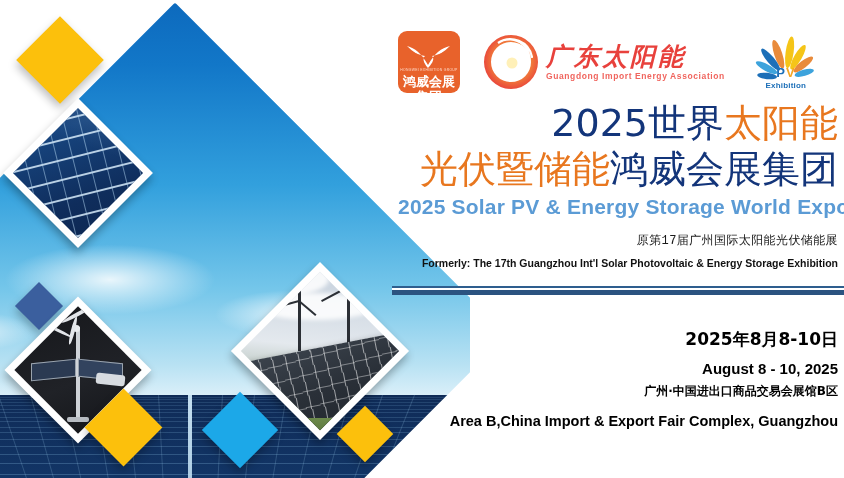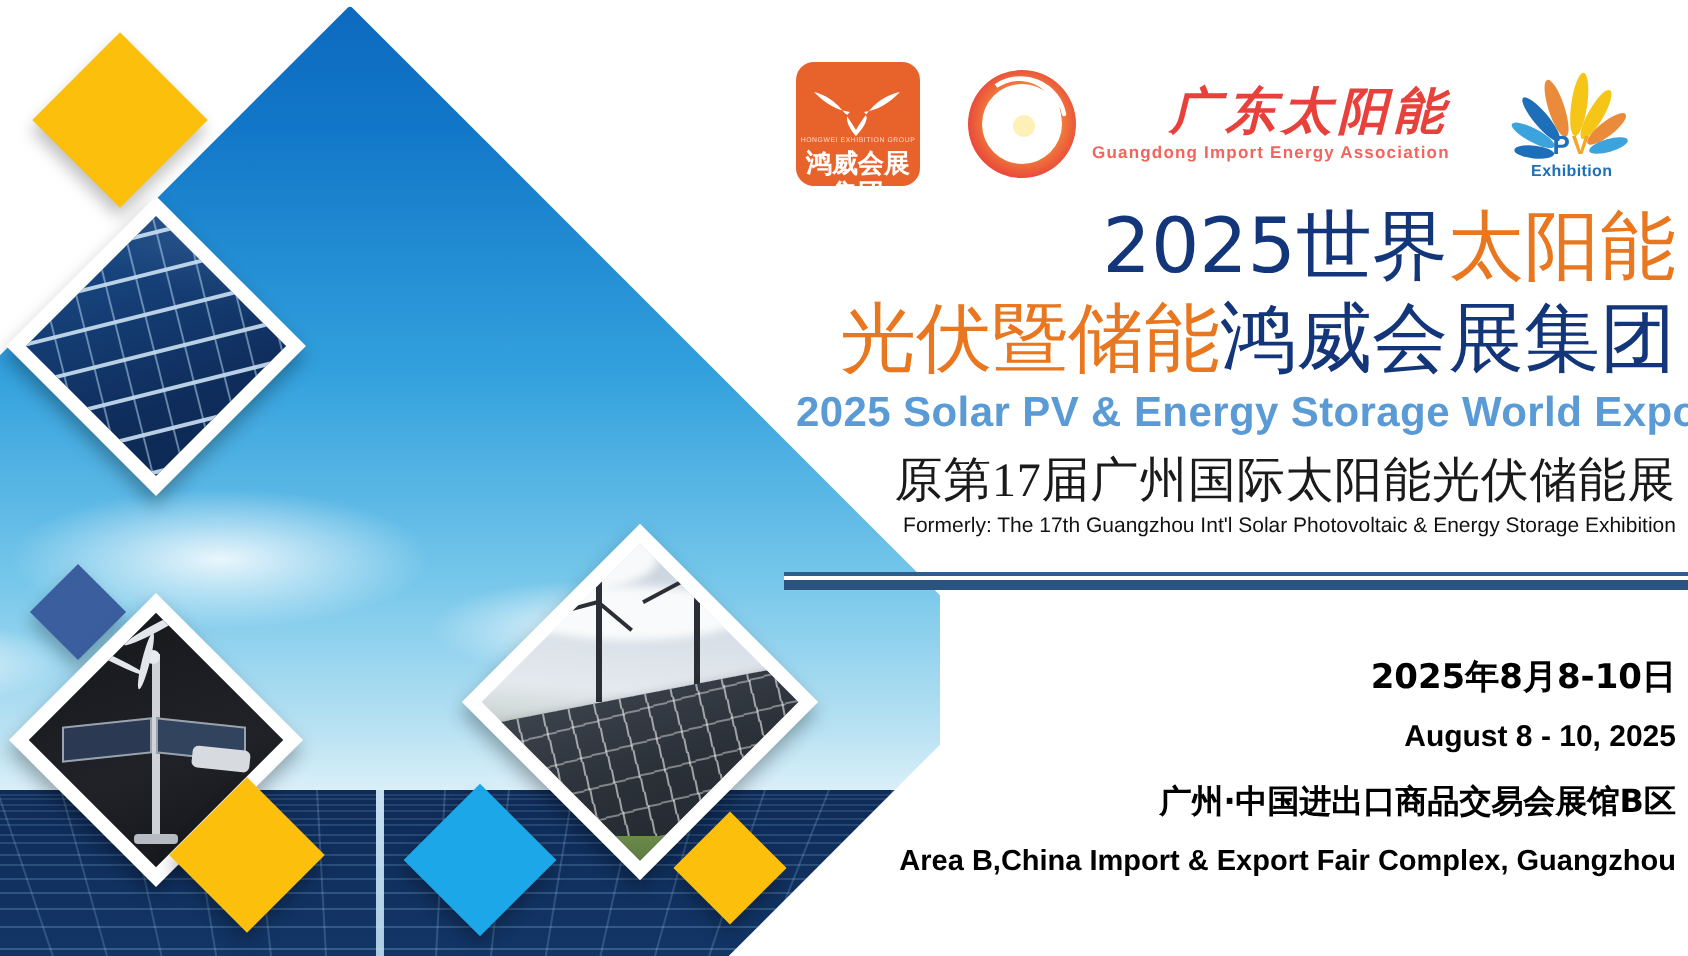--- a/index.html
+++ b/index.html
@@ -138,21 +138,21 @@
     display:flex;align-items:center;justify-content:flex-start;gap:22px;
   }
   
   .logo-hw{width:62px;height:62px;border-radius:9px;background:#E8622B;position:relative;overflow:hidden;}
   .logo-hw .wing{position:absolute;left:50%;top:12px;transform:translateX(-50%);width:46px;height:26px;}
   .logo-hw .en{position:absolute;left:0;right:0;top:37px;text-align:center;font-size:3.4px;letter-spacing:.3px;color:#ffd9c8;}
   .logo-hw .cn{position:absolute;left:0;right:0;top:43px;text-align:center;font-size:13px;font-weight:700;color:#ffffff;letter-spacing:0px;line-height:15px;}
   
   .logo-gd{display:flex;align-items:center;gap:6px;}
   .logo-gd .swirl{width:58px;height:58px;position:relative;}
-  .logo-gd .txt{display:flex;flex-direction:column;text-align:right;}
+  .logo-gd .txt{display:flex;flex-direction:column;}
   .logo-gd .cn{
     font-family:"Liberation Serif","DejaVu Serif",serif;
     font-size:25px;font-weight:700;color:#E8413C;letter-spacing:3px;line-height:27px;
     font-style:italic;
   }
   .logo-gd .en{font-size:8.5px;font-weight:700;color:#F0655E;letter-spacing:.6px;margin-top:1px;}
   
   .logo-pv{width:78px;height:60px;position:relative;}
   .logo-pv .pvtext{position:absolute;left:0;right:0;bottom:12px;text-align:center;font-size:13px;font-weight:700;color:#1C6FB8;letter-spacing:1px;}
   .logo-pv .pvtext .v{color:#F5A623;}
@@ -165,37 +165,37 @@
   }
   .t-navy{color:#13357A;}
   .t-orange{color:#E8771F;}
   .t-en{
     margin-top:2px;
     font-size:21px;line-height:25px;font-weight:700;color:#5B9BD5;
     letter-spacing:.2px;white-space:nowrap;
   }
   .t-sub-cn{
     margin-top:10px;
-    font-family:Liberation Serif, serif;
-    font-size:24px;line-height:24px;color:#1a1a1a;white-space:nowrap;letter-spacing:.4px;
+    font-family:Liberation Mono, monospace;
+    font-size:12px;line-height:24px;color:#1a1a1a;white-space:nowrap;letter-spacing:.4px;
   }
   .t-sub-en{
     margin-top:3px;
-    font-size:10.5px;line-height:14px;font-weight:400;color:#111;white-space:nowrap;letter-spacing:0px;
+    font-size:10.5px;line-height:14px;font-weight:700;color:#111;white-space:nowrap;letter-spacing:0px;
   }
 
   #divider{position:absolute;left:392px;top:286px;width:452px;}
   #divider .d1{height:2px;background:#2E5E8E;}
   #divider .d2{height:2px;background:#ffffff;}
   #divider .d3{height:5px;background:#2B5380;}
 
   #info-block{position:absolute;left:398px;top:328px;width:440px;text-align:right;}
   .i-cn-date{font-family:"DejaVu Sans","Liberation Sans",sans-serif;font-size:17px;font-weight:700;color:#000;line-height:22px;white-space:nowrap;}
   .i-en-date{font-size:15px;font-weight:700;color:#000;line-height:22px;margin-top:8px;white-space:nowrap;}
-  .i-cn-venue{font-family:"DejaVu Sans","Liberation Sans",sans-serif;font-size:16px;font-weight:700;color:#000;line-height:22px;margin-top:10px;white-space:nowrap;}
+  .i-cn-venue{font-family:"DejaVu Sans","Liberation Sans",sans-serif;font-size:12px;font-weight:700;color:#000;line-height:22px;white-space:nowrap;}
   .i-en-venue{font-size:14.5px;font-weight:700;color:#000;line-height:20px;margin-top:9px;white-space:nowrap;}
 </style>
 </head>
 <body>
 
 <div id="poster">
 
   <div id="artwork">
 
     <div class="big-diamond">

